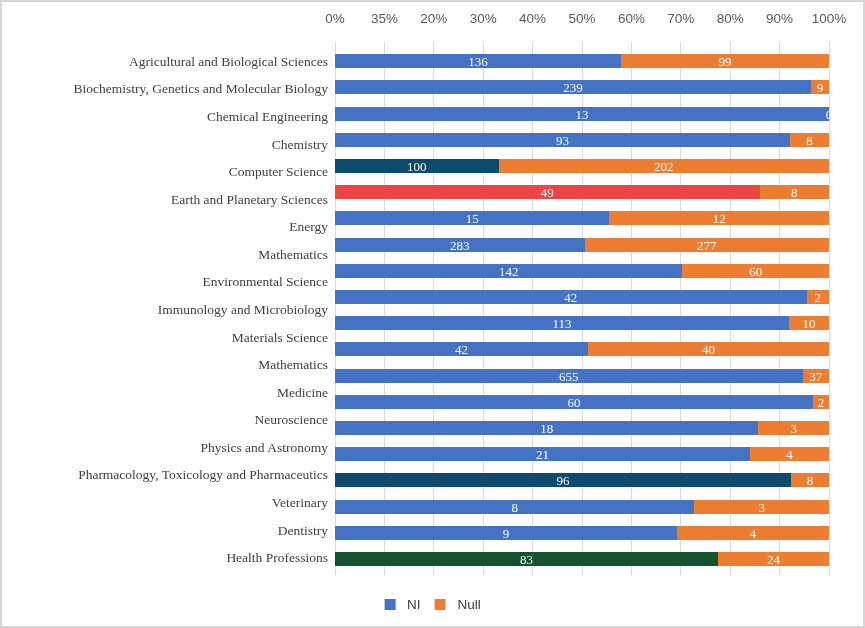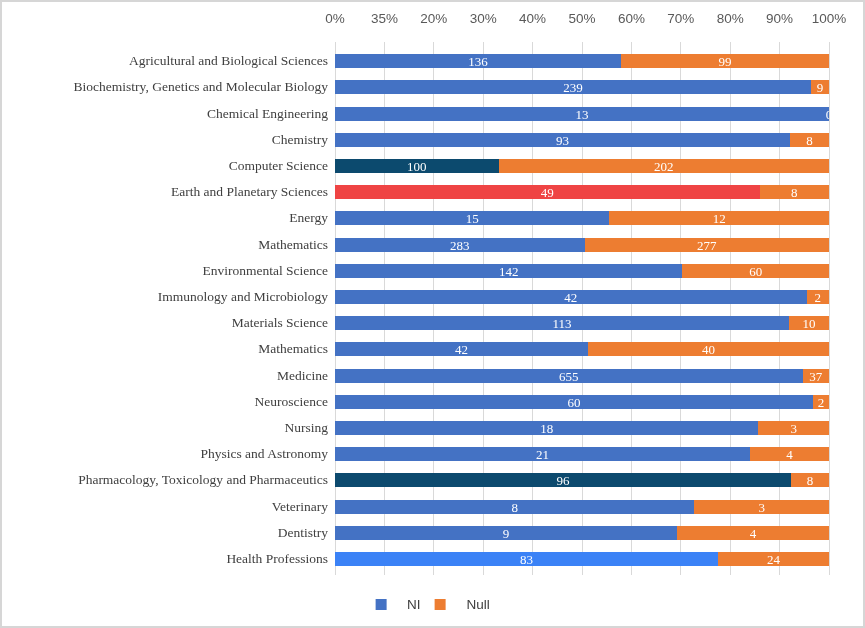--- a/index.html
+++ b/index.html
@@ -104,21 +104,21 @@
     position: absolute;
     left: 50%; bottom: 14px;
     transform: translateX(-50%);
     display: flex;
     align-items: center;
     gap: 14px;
   }
   .legend-entry {
     display: flex;
     align-items: center;
-    gap: 21px;
+    gap: 12px;
     font-size: 13.5px;
     color: var(--category_text);
   }
   .legend-swatch {
     width: 11px; height: 11px;
     display: inline-block;
   }
 </style>
 </head>
 <body>
@@ -147,21 +147,20 @@
       <div class="category-label">Computer Science</div>
       <div class="category-label">Earth and Planetary Sciences</div>
       <div class="category-label">Energy</div>
       <div class="category-label">Mathematics</div>
       <div class="category-label">Environmental Science</div>
       <div class="category-label">Immunology and Microbiology</div>
       <div class="category-label">Materials Science</div>
       <div class="category-label">Mathematics</div>
       <div class="category-label">Medicine</div>
       <div class="category-label">Neuroscience</div>
-      <div class="category-label">Nursing</div>
       <div class="category-label">Physics and Astronomy</div>
       <div class="category-label">Pharmacology, Toxicology and Pharmaceutics</div>
       <div class="category-label">Veterinary</div>
       <div class="category-label">Dentistry</div>
       <div class="category-label">Health Professions</div>
     </div>
 
   <div class="plot">
       <div class="gridline" style="left: calc(100% - 0.5px);"></div>
       <div class="gridline" style="left: calc(90% - 0.5px);"></div>
@@ -360,21 +359,21 @@
             <div class="segment" style="width: 69.2308%; background: rgb(68, 114, 196);">
               <span class="value-label">9</span>
             </div>
             <div class="segment" style="flex: 1 1 0%; background: rgb(237, 125, 49);">
               <span class="value-label">4</span>
             </div>
           </div>
         </div>
         <div class="bar-row">
           <div class="track">
-            <div class="segment" style="width: 77.5701%; background: #3b82f6;">
+            <div class="segment" style="width: 77.5701%; background: #14532d;">
               <span class="value-label">83</span>
             </div>
             <div class="segment" style="flex: 1 1 0%; background: rgb(237, 125, 49);">
               <span class="value-label">24</span>
             </div>
           </div>
         </div>
       </div>
   </div>
 

